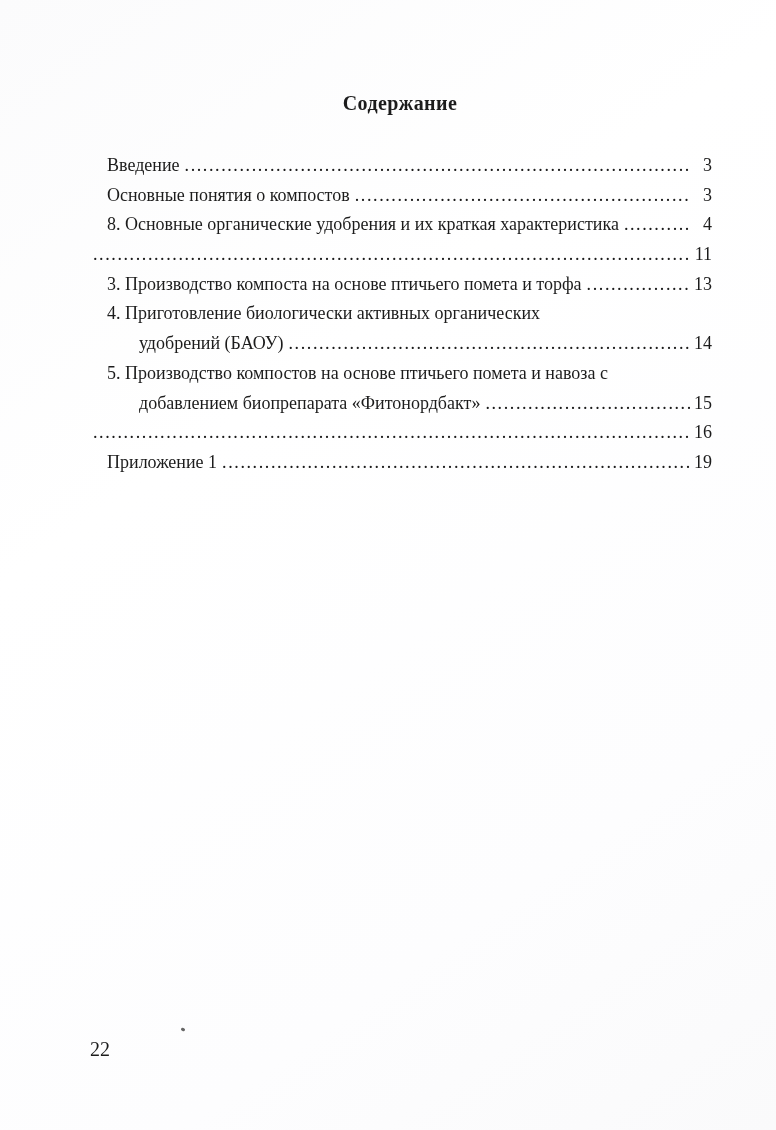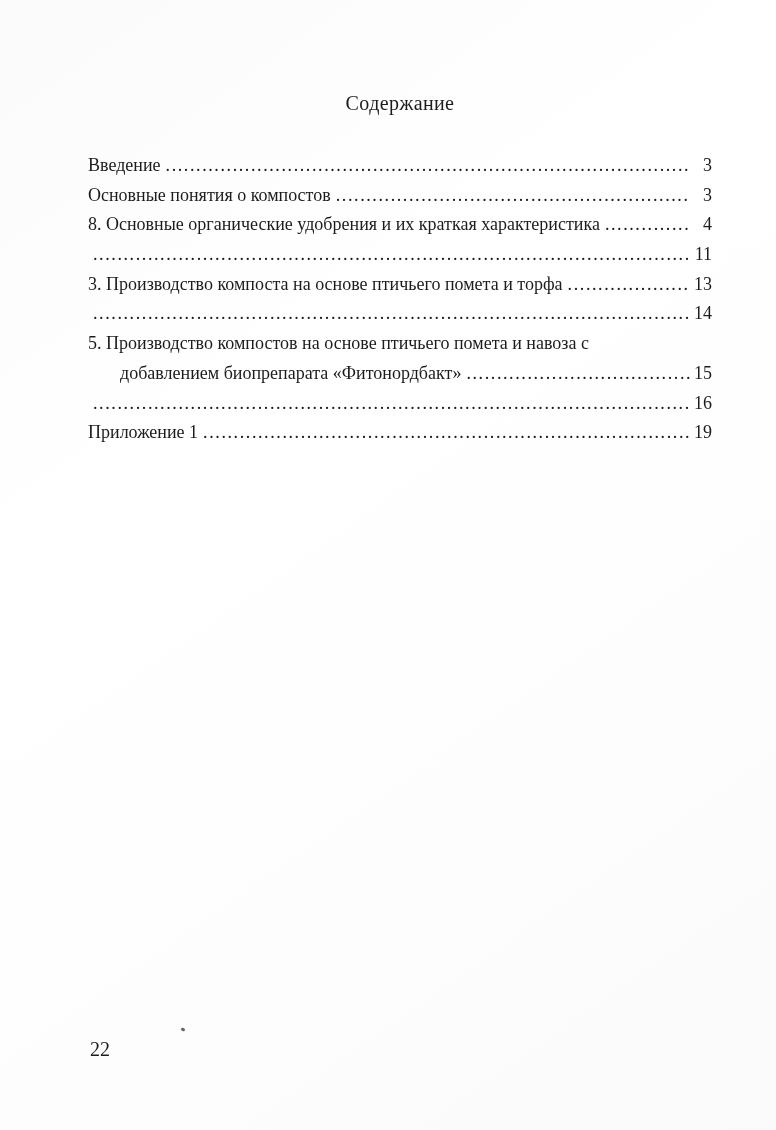--- a/index.html
+++ b/index.html
@@ -20,21 +20,21 @@
     height: 1130px;
   }
   .doc-title {
     position: absolute;
     top: 92px;
     left: 88px;
     width: 624px;
     margin: 0;
     text-align: center;
     font-size: 20px;
-    font-weight: normal;
+    font-weight: bold;
     letter-spacing: 0.4px;
   }
   .toc {
     position: absolute;
     top: 151px;
     left: 88px;
     width: 624px;
     font-size: 18px;
   }
   .toc-line {
@@ -42,20 +42,21 @@
     align-items: baseline;
     height: 29.7px;
     line-height: 29.7px;
   }
   .toc-line.cont .toc-text {
     padding-left: 32px;
   }
   .toc-text {
     white-space: nowrap;
     flex: 0 0 auto;
+    margin-left: 19px;
   }
   .dots {
     flex: 1 1 auto;
     min-width: 0;
     overflow: hidden;
     white-space: nowrap;
     letter-spacing: 1.6px;
     padding-left: 5px;
     padding-right: 4px;
   }
@@ -117,21 +118,25 @@
         </div>
       </div>
       <div class="toc-item">
         <div class="toc-line">
           <span class="toc-text">3. Производство компоста на основе птичьего помета и торфа</span>
           <span class="dots">....................................................................................................................................................................................</span>
           <span class="pg">13</span>
         </div>
       </div>
       <div class="toc-item">
+        <div class="toc-line">
+          <span class="toc-text">4. Приготовление биологически активных органических</span>
+        </div>
         <div class="toc-line cont">
+          <span class="toc-text">удобрений (БАОУ)</span>
           <span class="dots">....................................................................................................................................................................................</span>
           <span class="pg">14</span>
         </div>
       </div>
       <div class="toc-item">
         <div class="toc-line">
           <span class="toc-text">5. Производство компостов на основе птичьего помета и навоза с</span>
         </div>
         <div class="toc-line cont">
           <span class="toc-text">добавлением биопрепарата «Фитонордбакт»</span>

